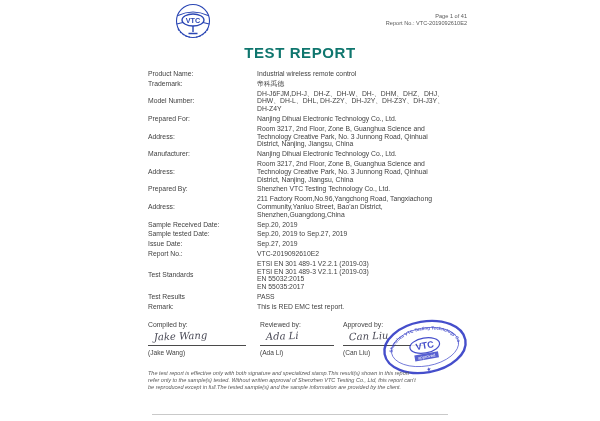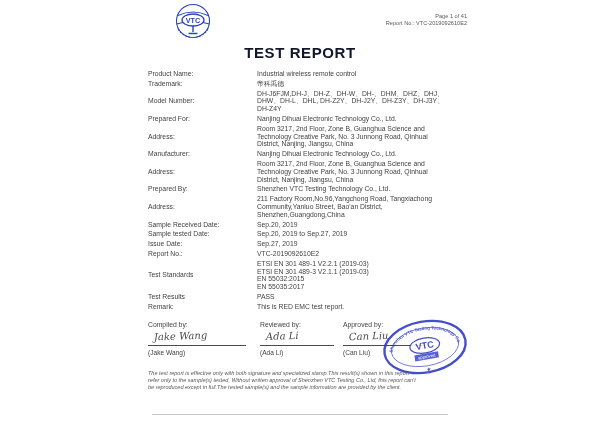--- a/index.html
+++ b/index.html
@@ -4,21 +4,21 @@
 <style>
   html,body{margin:0;padding:0;background:#ffffff;}
   #page{position:relative;width:600px;height:421px;background:#ffffff;overflow:hidden;
         font-family:"Liberation Sans",sans-serif;color:#404040;padding-left:15px;}
 
   
   .logo{position:absolute;left:172px;top:2px;width:42px;height:40px;}
   .pageinfo{position:absolute;top:13px;right:148px;text-align:right;
             font-size:5.6px;line-height:6.8px;color:#5a5a5a;}
   .title{position:absolute;top:44px;left:0;width:600px;text-align:center;
-         font-size:15px;font-weight:bold;letter-spacing:0.6px;color:#0f172a;}
+         font-size:15px;font-weight:bold;letter-spacing:0.6px;color:#0f766e;}
 
   
   .info{position:absolute;left:148px;top:69px;width:306px;
         display:grid;grid-template-columns:109px 1fr;
         font-size:6.8px;line-height:7.8px;}
   .info .lbl{padding:1px 2px 1px 0;display:flex;align-items:center;color:#3f3f3f;}
   .info .val{padding:1px 0;white-space:pre-line;color:#3f3f3f;display:flex;align-items:center;}
 
   
   .sigrow{position:absolute;top:321px;left:148px;width:320px;height:42px;}

